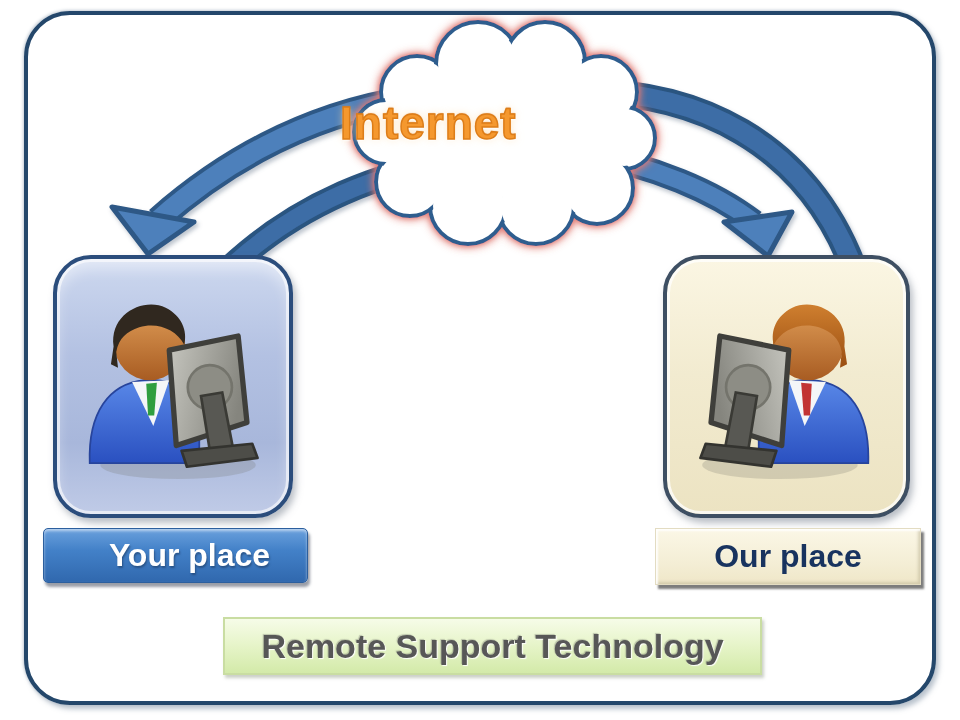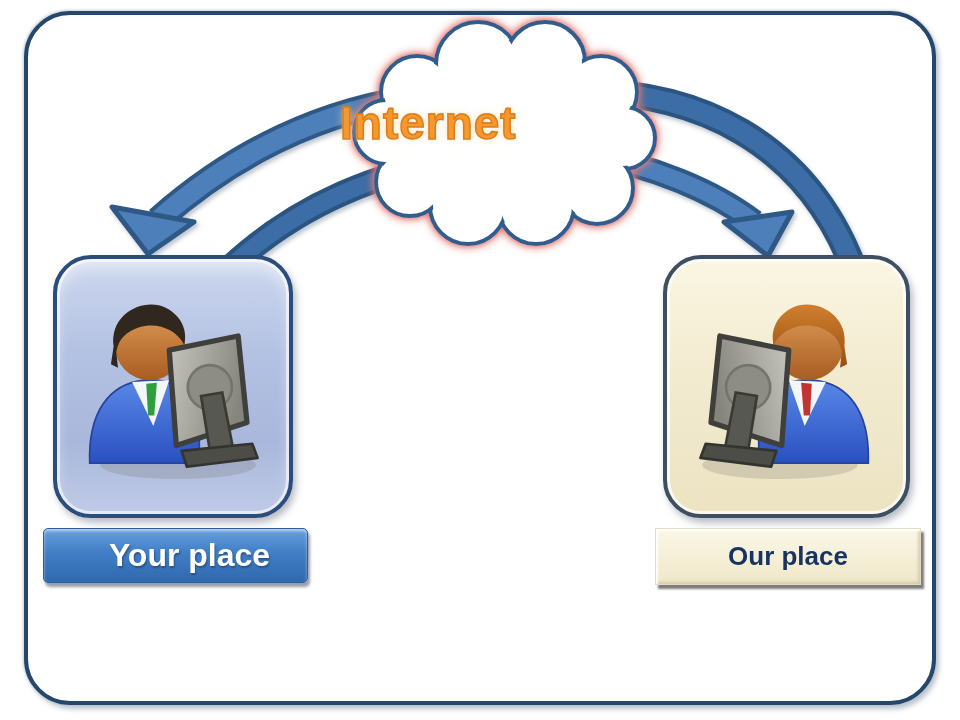--- a/index.html
+++ b/index.html
@@ -55,21 +55,21 @@
   .tag-blue {
     left:43px; top:528px; width:265px; height:55px; font-size:32px;
     color:#ffffff;
     background:linear-gradient(180deg,#6aa0dd 0%, #4381c8 40%, #3068ae 100%);
     border:1px solid #2c5f9e; border-radius:5px;
     box-shadow:2px 4px 3px rgba(85,92,108,0.6), inset 0 2px 3px rgba(255,255,255,0.55);
     text-shadow:1px 2px 2px rgba(30,60,100,0.6);
     padding-left:28px;
   }
   .tag-cream {
-    left:655px; top:528px; width:266px; height:57px; font-size:26px;
+    left:655px; top:528px; width:266px; height:57px; font-size:32px;
     color:#18335f;
     background:linear-gradient(180deg,#fbf7e6 0%, #f4eed6 60%, #efe7c8 100%);
     border:1px solid #e3dcc2;
     box-shadow:3px 4px 2px rgba(80,80,80,0.75), inset 2px 2px 2px rgba(255,255,255,0.9), inset -2px -2px 3px rgba(190,180,150,0.55);
   }
 
   
   .caption {
     position:absolute; left:223px; top:617px; width:539px; height:58px;
     display:flex; align-items:center; justify-content:center;
@@ -211,16 +211,17 @@
           <polygon points="154,128 178,124 190,186 164,190" fill="#585853" stroke="#3a3a35" stroke-width="3"></polygon>
           <polygon points="132,190 212,182 218,198 138,208" fill="#4d4d48" stroke="#33332f" stroke-width="3" stroke-linejoin="round"></polygon>
         </g>
       </g>
     </svg>
   </div>
 
   <div class="tag tag-blue">Your place</div>
   <div class="tag tag-cream">Our place</div>
 
+  <div class="caption">Remote Support Technology</div>
 
   <div class="frame"></div>
 
 </div>
 
 </body></html>

